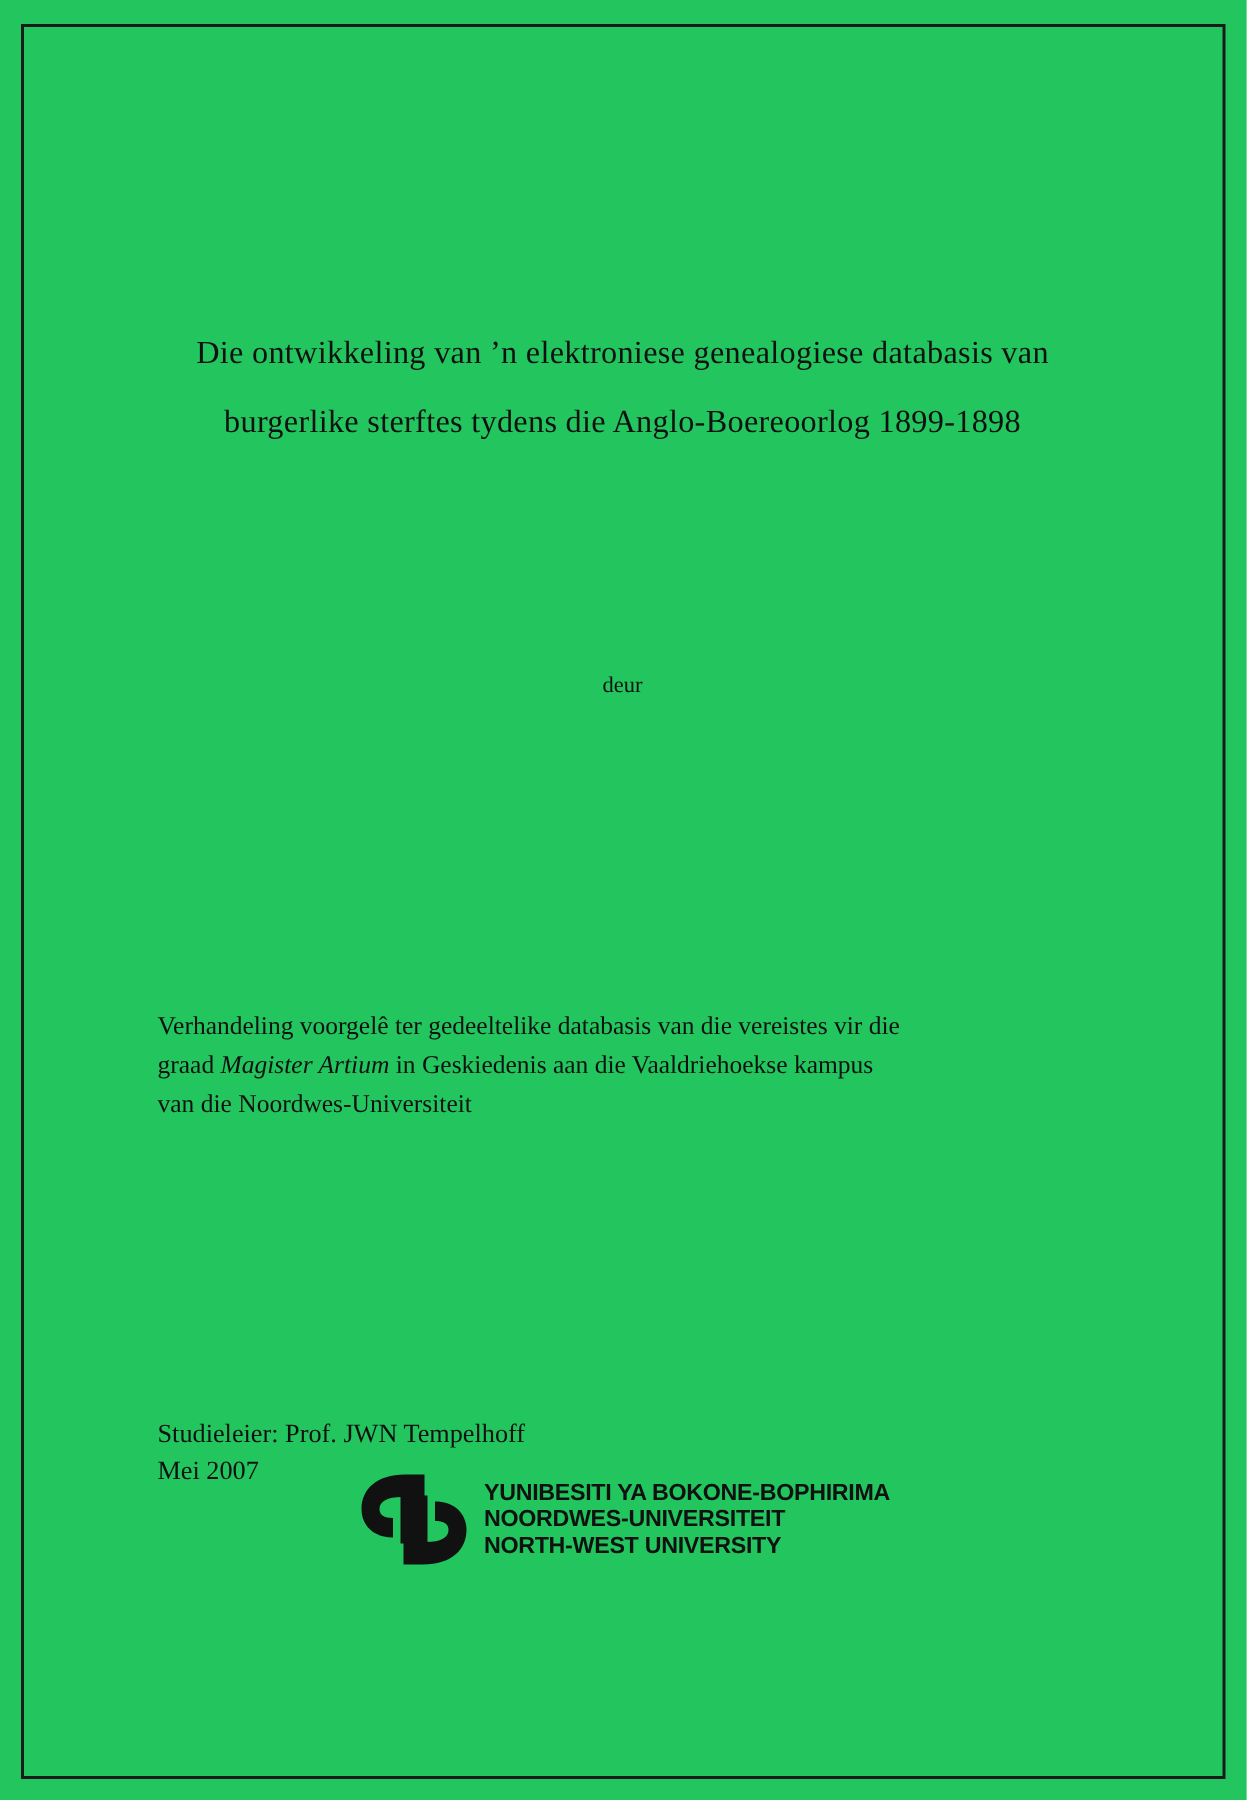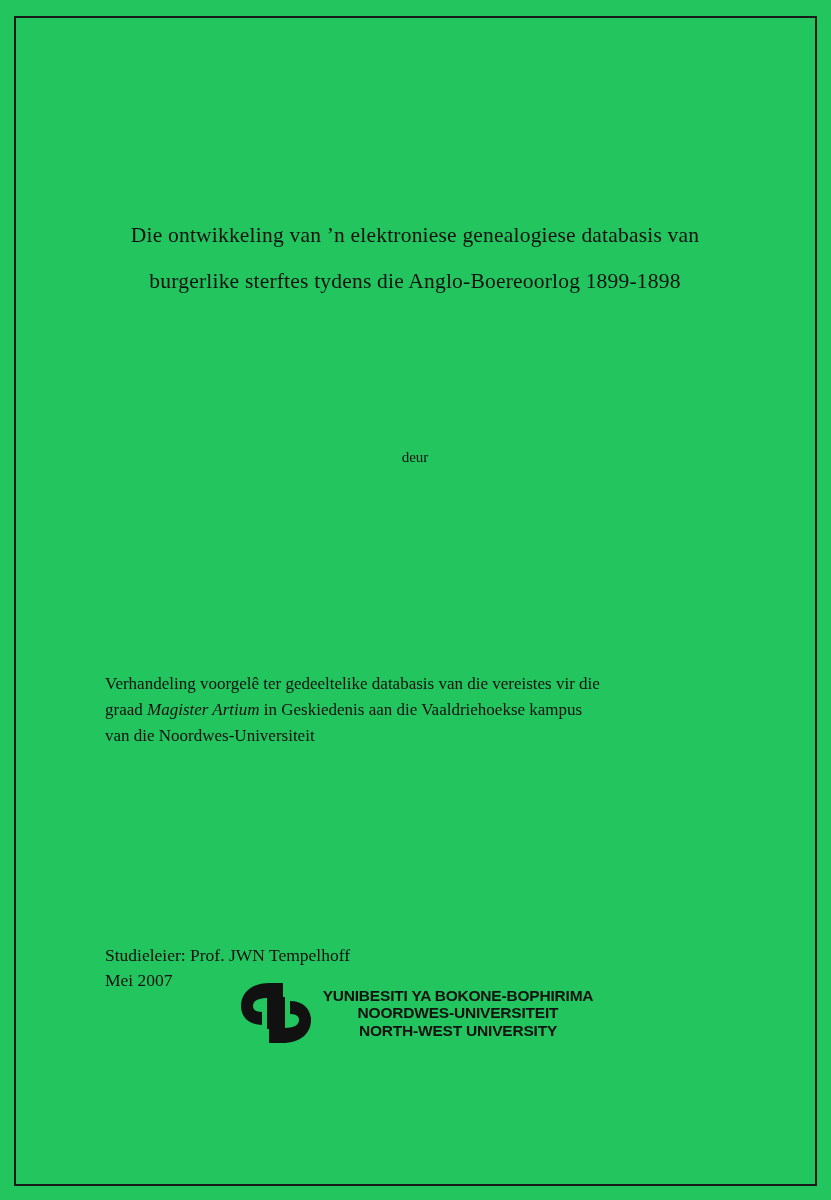--- a/index.html
+++ b/index.html
@@ -94,21 +94,20 @@
     margin-top: 40px;
   }
   .logo-block {
     position: absolute;
     top: 963px;
     left: 0;
     width: 630px;
     display: flex;
     align-items: center;
     justify-content: center;
-    text-align: center;
   }
   .logo-mark {
     width: 78px;
     height: 68px;
     margin-right: 8px;
     flex: none;
   }
   .logo-text {
     font-family: "Liberation Sans", sans-serif;
     font-size: 15.5px;

